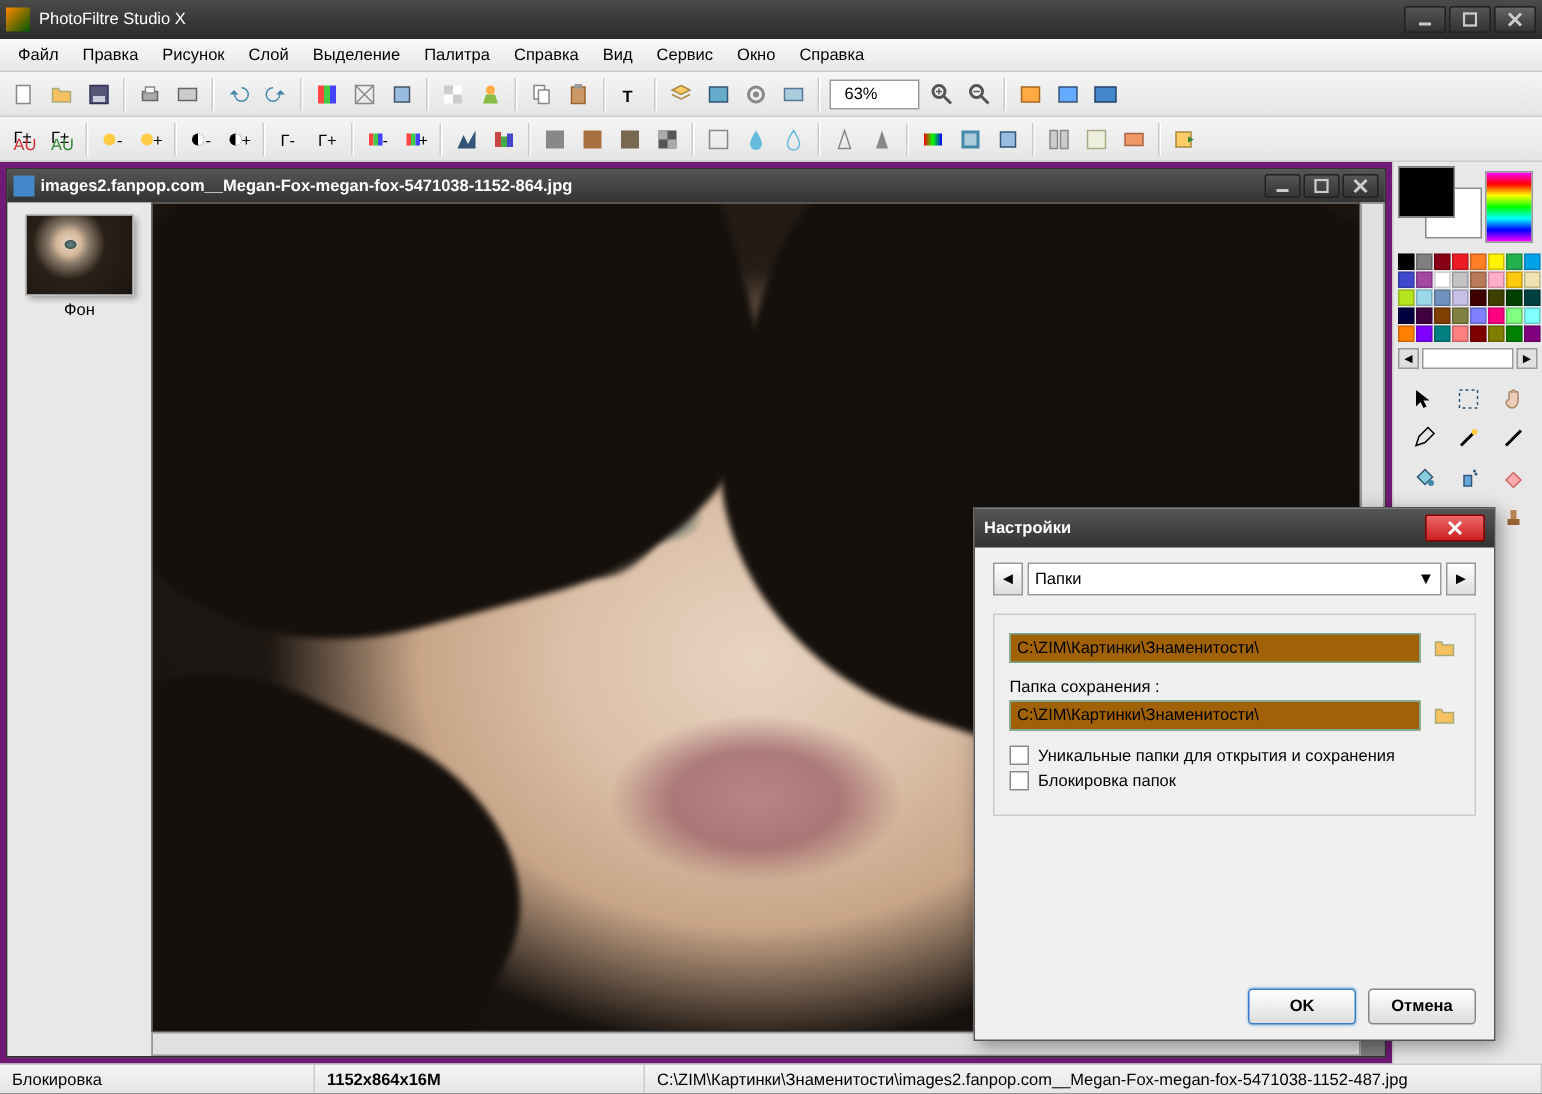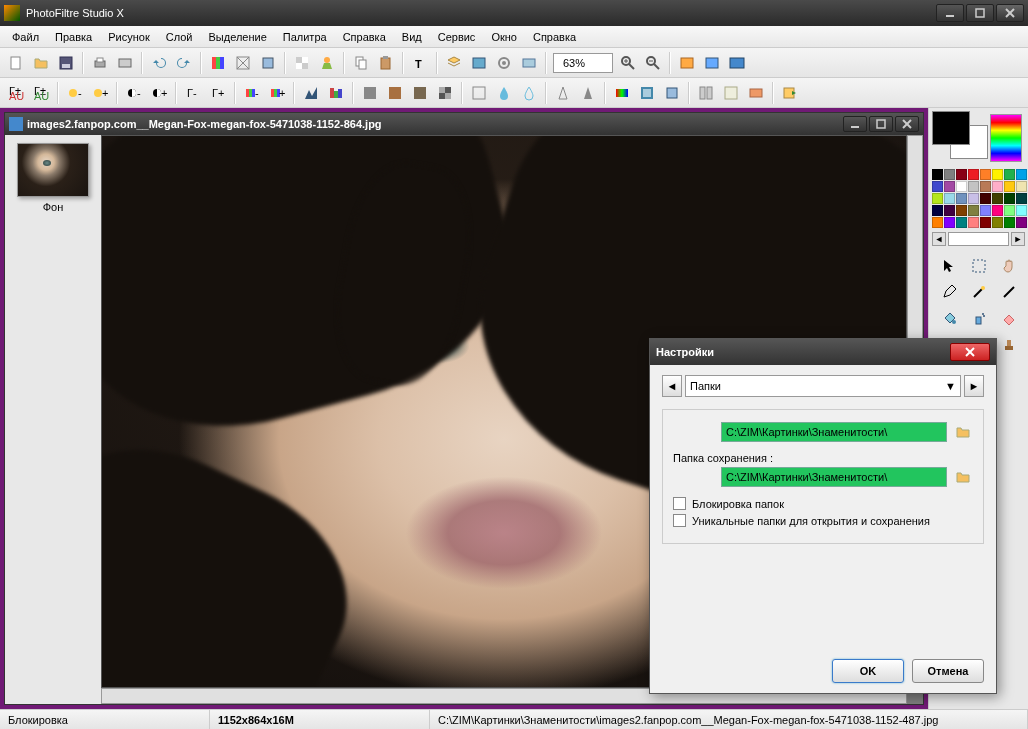--- a/index.html
+++ b/index.html
@@ -76,21 +76,21 @@
 .dialog .dlg-title { height: 26px; background: linear-gradient(#555,#333); color: #fff; display: flex; align-items: center; padding: 0 6px; font-weight: bold; }
 .dialog .dlg-title span { flex: 1; }
 .dlg-close { width: 40px; height: 18px; background: linear-gradient(#e66,#c22); border: 1px solid #800; border-radius: 2px; display: flex; align-items: center; justify-content: center; cursor: pointer; }
 .dlg-body { padding: 10px 12px; }
 .tab-row { display: flex; gap: 3px; margin-bottom: 12px; }
 .tab-nav { width: 20px; height: 22px; border: 1px solid #999; background: linear-gradient(#fff,#ddd); display: flex; align-items: center; justify-content: center; cursor: pointer; }
 .tab-select { flex: 1; height: 22px; border: 1px solid #999; background: #fff; padding: 2px 4px; display: flex; align-items: center; justify-content: space-between; cursor: pointer; }
 .group { border: 1px solid #ccc; padding: 12px 10px; margin-bottom: 10px; background: #f0f0f0; }
 .field-label { display: block; margin-bottom: 3px; }
 .field-row { display: flex; align-items: center; gap: 6px; margin-bottom: 10px; }
-.text-input { flex: 1; height: 20px; border: 1px solid #7a9; padding: 1px 4px; background: #22c55e; margin-left: 48px; }
+.text-input { flex: 1; height: 20px; border: 1px solid #7a9; padding: 1px 4px; background: #a16207; }
 .folder-btn { width: 20px; height: 18px; cursor: pointer; display: flex; align-items: center; justify-content: center; }
 .checkbox-row { display: flex; align-items: center; gap: 6px; margin: 4px 0; }
 .checkbox { width: 13px; height: 13px; border: 1px solid #888; background: #fff; cursor: pointer; }
 .dlg-buttons { position: absolute; bottom: 10px; right: 12px; display: flex; gap: 8px; font-weight: bold; }
 .dlg-btn { width: 72px; height: 24px; border: 1px solid #888; background: linear-gradient(#fff,#ddd); border-radius: 3px; cursor: pointer; display: flex; align-items: center; justify-content: center; }
 .dlg-btn.primary { border: 1px solid #3a7aca; box-shadow: 0 0 2px #5ac; }
 </style>
 </head>
 <body>
 
@@ -672,25 +672,25 @@
       <div class="field-row">
         <input class="text-input" value="C:\ZIM\Картинки\Знаменитости\" style="">
         <div class="folder-btn">
             <svg viewBox="0 0 16 16" width="16" height="16">
               <path d="M2 4h4l1 2h7v7H2z" fill="#f5c060" stroke="#aa7"></path>
             </svg>
           </div>
       </div>
       <div class="checkbox-row">
         <div class="checkbox"></div>
-        <span>Блокировка папок</span>
+        <span>Уникальные папки для открытия и сохранения</span>
       </div>
       <div class="checkbox-row">
         <div class="checkbox"></div>
-        <span>Уникальные папки для открытия и сохранения</span>
+        <span>Блокировка папок</span>
       </div>
     </div>
   </div>
   <div class="dlg-buttons">
     <div class="dlg-btn primary">OK</div>
     <div class="dlg-btn">Отмена</div>
   </div>
 </div>
 
 </body></html>

